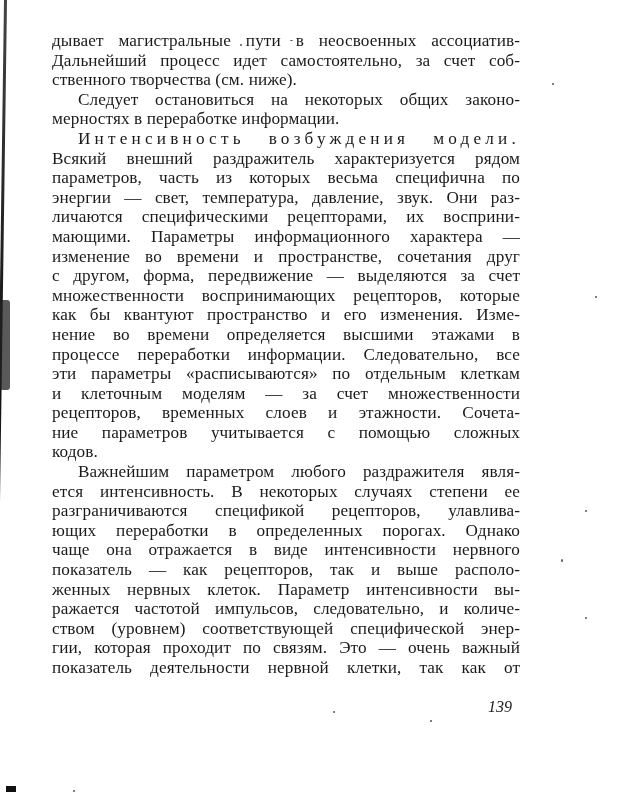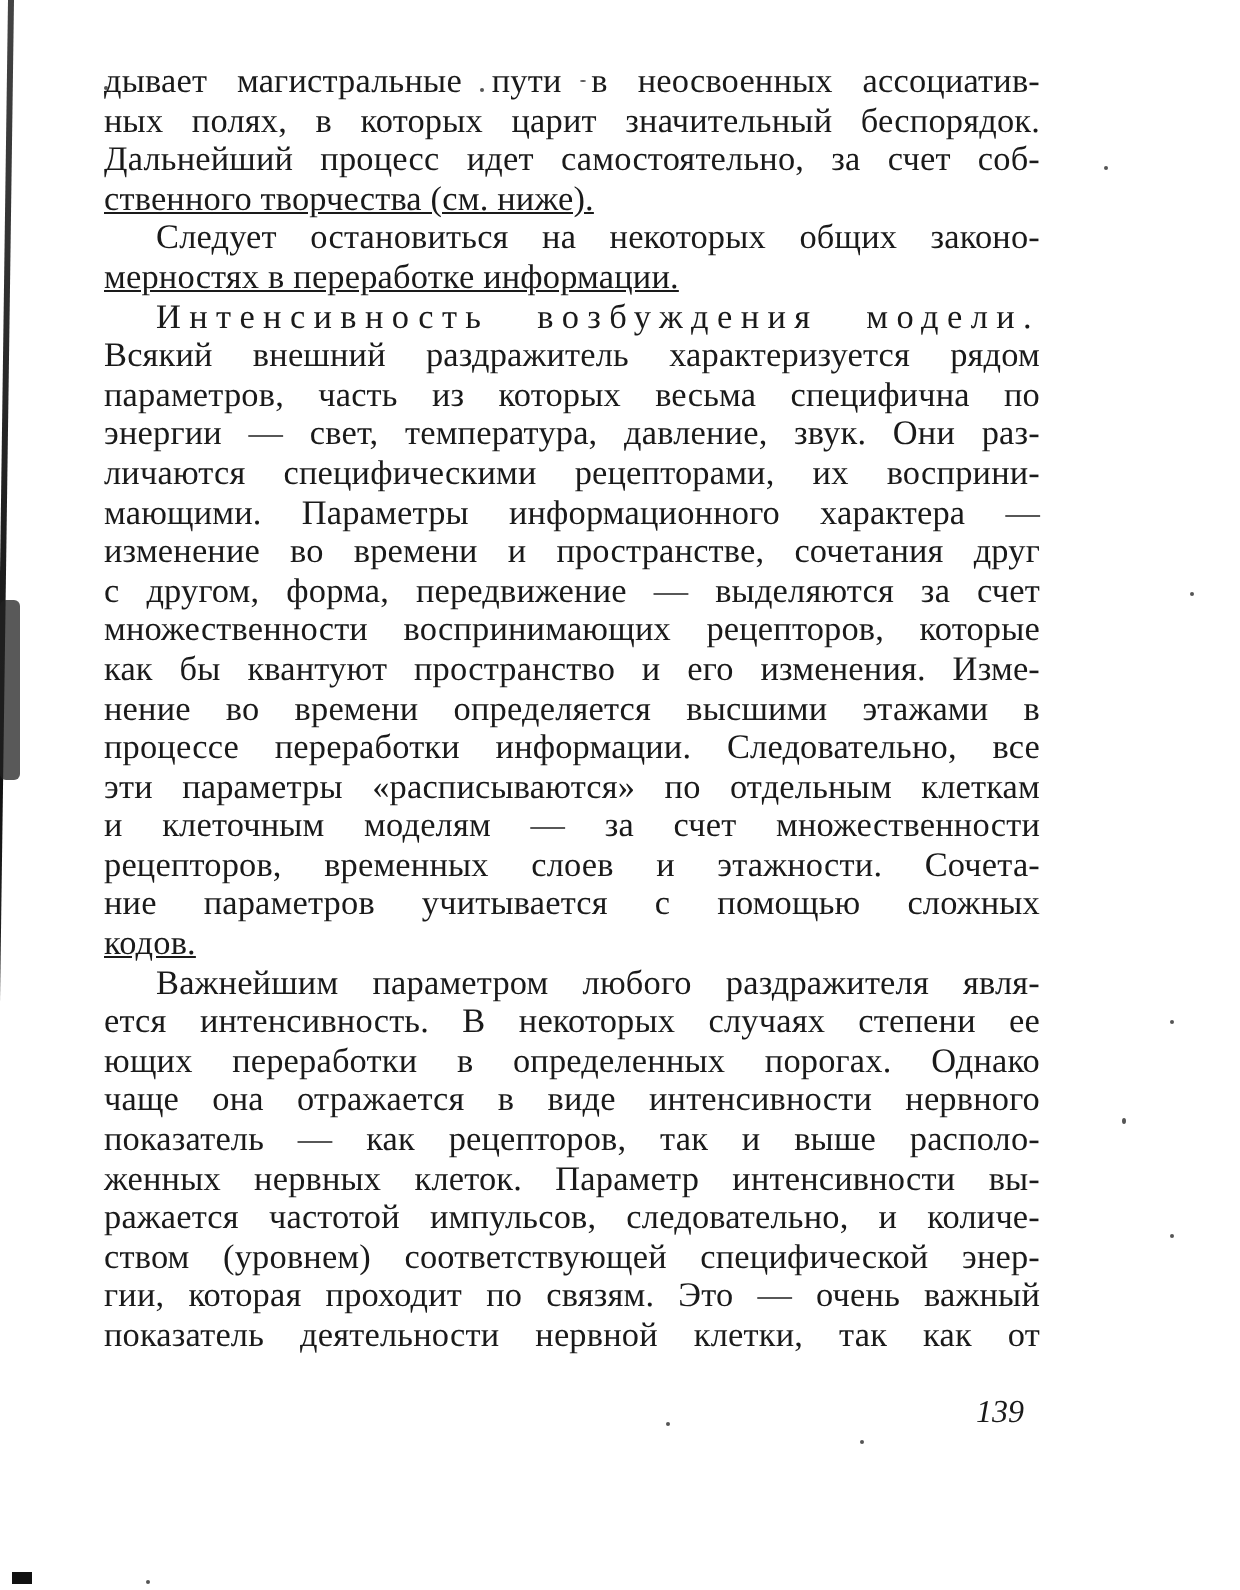--- a/index.html
+++ b/index.html
@@ -20,41 +20,40 @@
     position: absolute; left: 6px; top: 786px; width: 10px; height: 6px; background: #111;
   }
   .text-block {
     position: absolute; left: 52px; top: 31px; width: 468px;
   }
   .line {
     font-size: 17.2px; line-height: 19.6px; height: 19.6px;
     white-space: nowrap; text-align: justify; text-align-last: justify;
     letter-spacing: 0.1px;
   }
-  .line.last { text-align-last: left; text-decoration: underline; }
+  .line.last { text-align-last: left; }
   .line.indent { padding-left: 26px; }
   .spaced { letter-spacing: 4.2px; }
   .page-number {
     position: absolute; left: 488px; top: 698px;
     font-size: 16px; font-weight: normal; font-style: italic;
   }
   .speck { position: absolute; background: #555; border-radius: 50%; }
 </style>
 </head>
 <body>
 
 <div class="binding-edge"></div>
 <div class="binding-blot"></div>
 <div class="binding-foot"></div>
 
 <div class="text-block">
 
   <div>
     <div class="line">дывает магистральные пути в неосвоенных ассоциатив-</div>
-    <div class="line">ных полях, в которых царит значительный беспорядок.</div>
     <div class="line">Дальнейший процесс идет самостоятельно, за счет соб-</div>
     <div class="line last">ственного творчества (см. ниже).</div>
   </div>
 
   <div>
     <div class="line indent">Следует остановиться на некоторых общих законо-</div>
     <div class="line last">мерностях в переработке информации.</div>
   </div>
 
   <div>
@@ -73,20 +72,21 @@
     <div class="line">эти параметры «расписываются» по отдельным клеткам</div>
     <div class="line">и клеточным моделям — за счет множественности</div>
     <div class="line">рецепторов, временных слоев и этажности. Сочета-</div>
     <div class="line">ние параметров учитывается с помощью сложных</div>
     <div class="line last">кодов.</div>
   </div>
 
   <div>
     <div class="line indent">Важнейшим параметром любого раздражителя явля-</div>
     <div class="line">ется интенсивность. В некоторых случаях степени ее</div>
+    <div class="line">разграничиваются спецификой рецепторов, улавлива-</div>
     <div class="line">ющих переработки в определенных порогах. Однако</div>
     <div class="line">чаще она отражается в виде интенсивности нервного</div>
     <div class="line">показатель — как рецепторов, так и выше располо-</div>
     <div class="line">женных нервных клеток. Параметр интенсивности вы-</div>
     <div class="line">ражается частотой импульсов, следовательно, и количе-</div>
     <div class="line">ством (уровнем) соответствующей специфической энер-</div>
     <div class="line">гии, которая проходит по связям. Это — очень важный</div>
     <div class="line">показатель деятельности нервной клетки, так как от</div>
   </div>
 </div>

